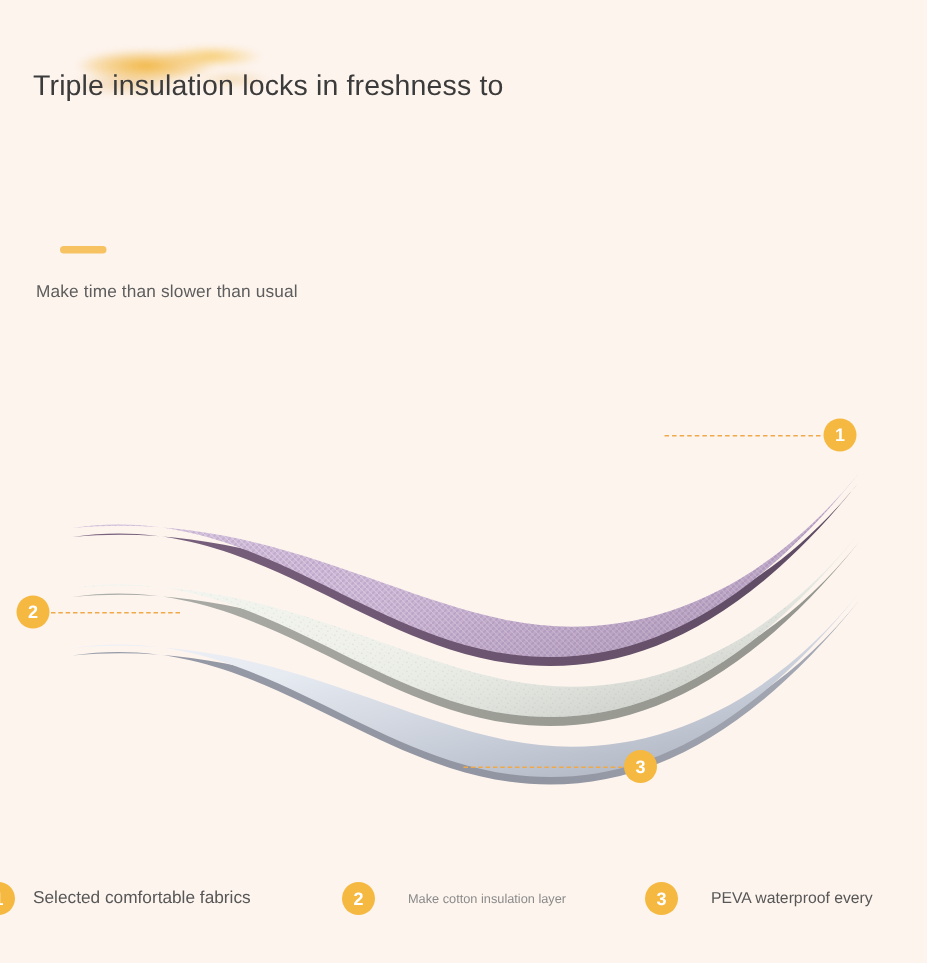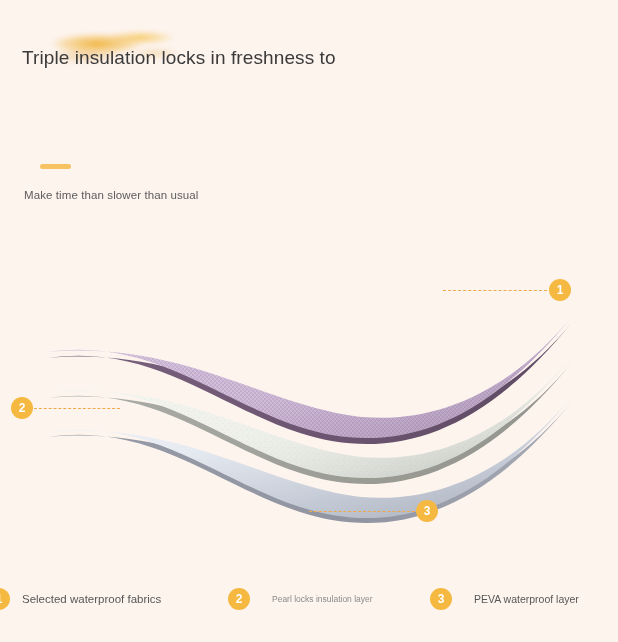--- a/index.html
+++ b/index.html
@@ -242,25 +242,25 @@
     <div class="badge" id="co2-badge">2</div>
   </div>
   <div class="callout">
     <div class="leader" id="co3-line"></div>
     <div class="badge" id="co3-badge">3</div>
   </div>
 
   <div id="legend">
     <div class="legend-item" id="li1">
       <div class="legend-badge">1</div>
-      <div class="legend-label">Selected waterproof fabrics</div>
+      <div class="legend-label">Selected comfortable fabrics</div>
     </div>
     <div class="legend-item" id="li2">
       <div class="legend-badge">2</div>
-      <div class="legend-label">Pearl locks insulation layer</div>
+      <div class="legend-label">Make cotton insulation layer</div>
     </div>
     <div class="legend-item" id="li3">
       <div class="legend-badge">3</div>
-      <div class="legend-label">PEVA waterproof layer</div>
+      <div class="legend-label">PEVA waterproof every</div>
     </div>
   </div>
 
 </div>
 
 </body></html>

